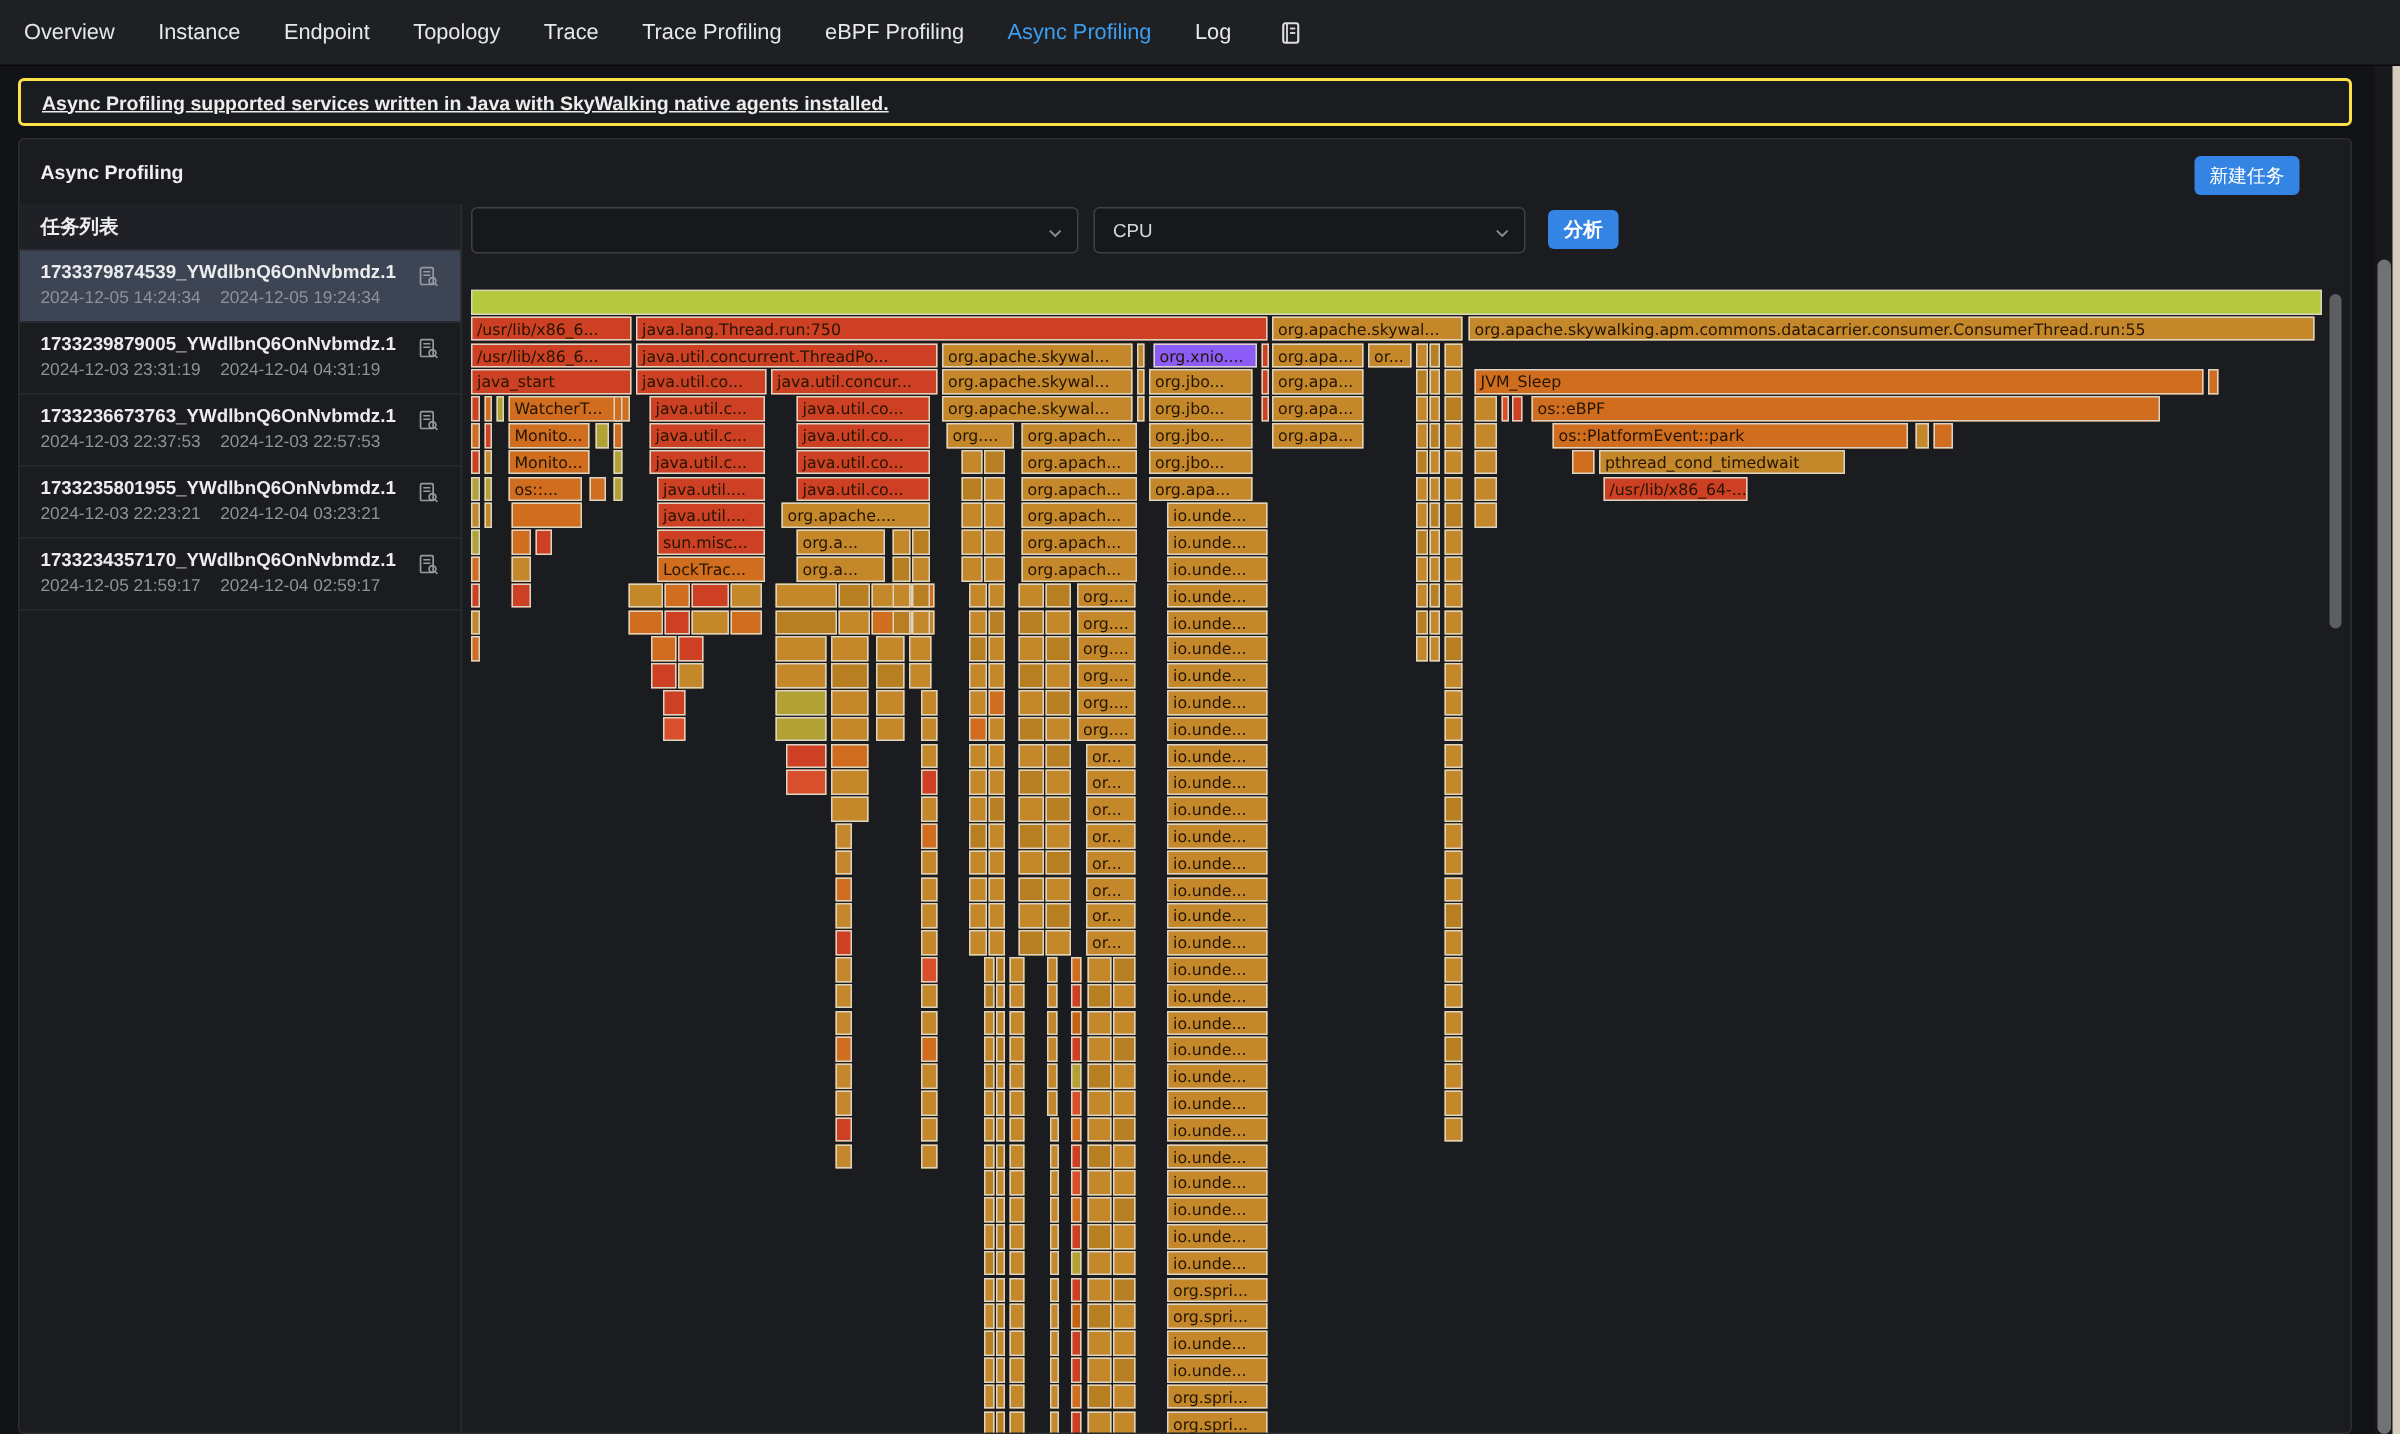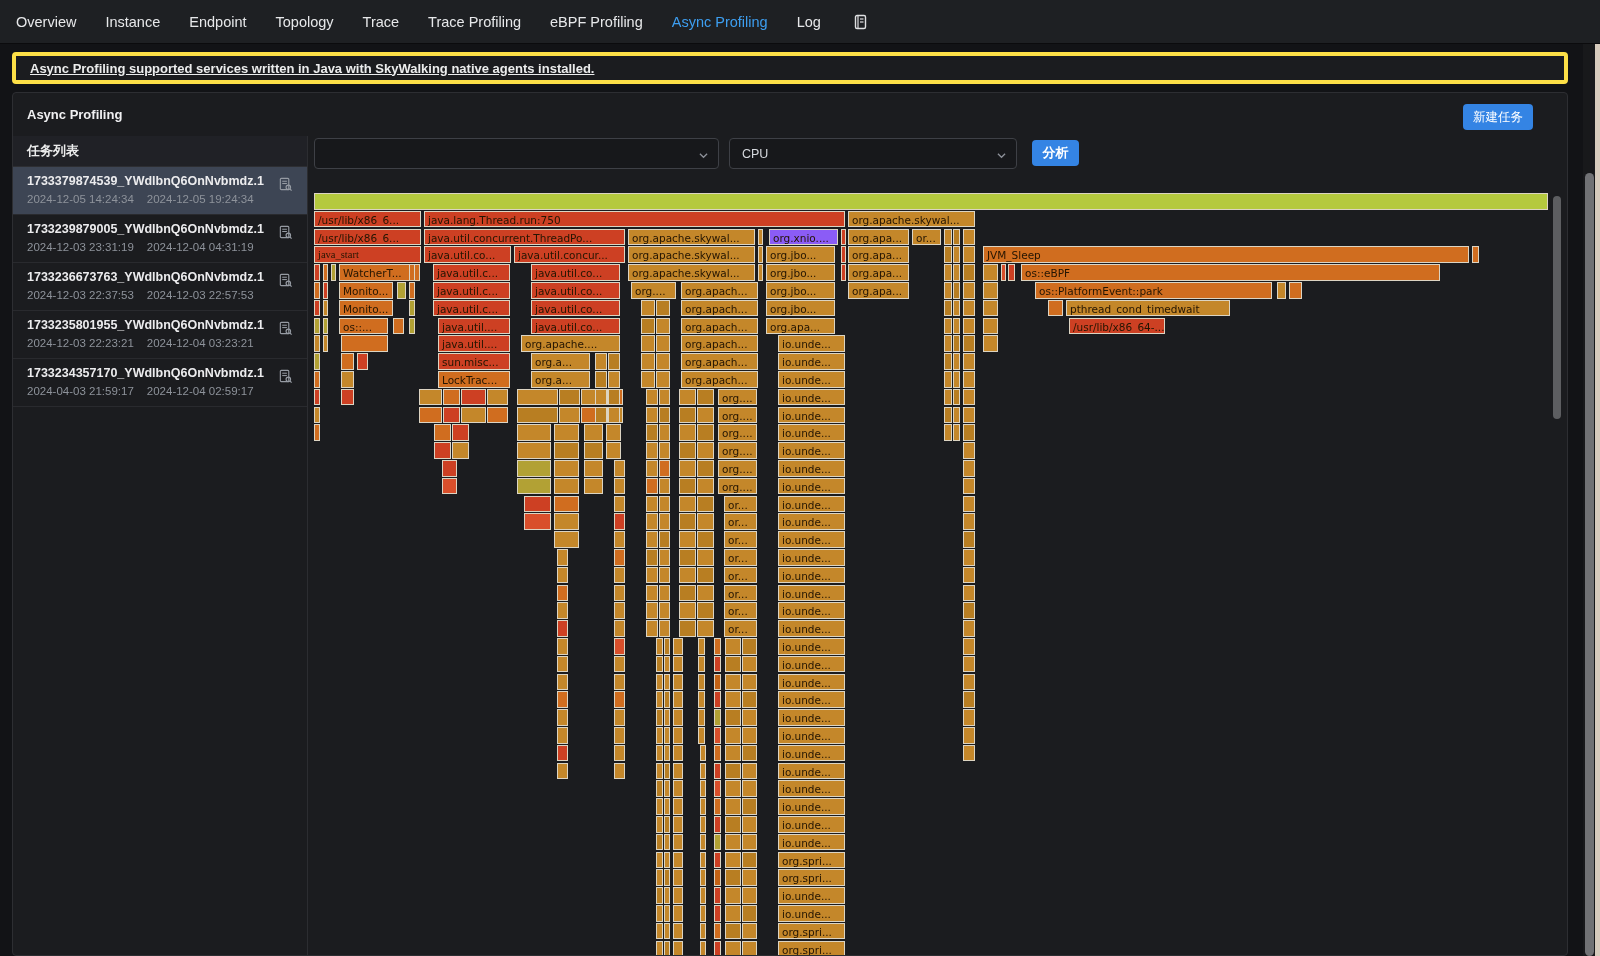--- a/index.html
+++ b/index.html
@@ -5,21 +5,21 @@
   html,body{margin:0;padding:0;background:#121316;width:1600px;height:956px;overflow:hidden;
     font-family:"Liberation Sans","DejaVu Sans",sans-serif;-webkit-font-smoothing:antialiased;}
   
   .nav{position:absolute;left:0;top:0;width:1600px;height:44px;background:#1e2023;
     border-bottom:1px solid #0b0b0d;display:flex;align-items:center;padding-left:16px;box-sizing:border-box;gap:29px;}
   .nav-item{font-size:14.5px;color:#e7e8ea;cursor:pointer;white-space:nowrap;}
   .nav-item.active{color:#3d9ef0;}
   .nav-icon{display:flex;align-items:center;margin-left:2px;}
   
   .banner{position:absolute;left:12px;top:52px;width:1556px;height:32px;background:#1b1c1f;
-    border:4px solid #fde047;border-radius:4px;box-sizing:border-box;display:flex;align-items:center;padding-left:14px;}
+    border:2px solid #fde047;border-radius:4px;box-sizing:border-box;display:flex;align-items:center;padding-left:14px;}
   .banner a{color:#eceded;font-size:13px;font-weight:bold;text-decoration:underline;}
   
   .panel{position:absolute;left:12px;top:92px;width:1556px;height:864px;background:#1b1c1f;
     border:1px solid #2d2e32;border-radius:4px;box-sizing:border-box;overflow:hidden;}
   .panel-title{position:absolute;left:14px;top:14px;font-size:13px;font-weight:bold;color:#f0f0f2;}
   .btn{background:#3484e4;color:#fff;border:none;border-radius:4px;cursor:pointer;
     font-family:"Liberation Sans",sans-serif;}
   .new-task{position:absolute;left:1450px;top:11px;width:70px;height:26px;font-size:12.5px;}
   
   .tasks-header{position:absolute;left:0;top:43px;width:294px;height:31px;background:#202126;
@@ -140,21 +140,21 @@
             <rect x="2.5" y="1.5" width="9" height="12" rx="1" fill="none" stroke="#969ba3" stroke-width="1.2"></rect>
             <line x1="4.5" y1="4.5" x2="9.5" y2="4.5" stroke="#969ba3" stroke-width="1.1"></line>
             <line x1="4.5" y1="7" x2="9.5" y2="7" stroke="#969ba3" stroke-width="1.1"></line>
             <circle cx="11" cy="11" r="2.4" fill="none" stroke="#969ba3" stroke-width="1.2"></circle>
             <line x1="12.8" y1="12.8" x2="14.5" y2="14.5" stroke="#969ba3" stroke-width="1.2"></line>
           </svg></span>
       </div>
       <div class="task-item">
         <div class="task-name">1733234357170_YWdlbnQ6OnNvbmdz.1</div>
         <div class="task-dates">
-          <span>2024-04-03 21:59:17</span>
+          <span>2024-12-05 21:59:17</span>
           <span>2024-12-04 02:59:17</span>
         </div>
         <span class="task-icon"><svg width="15" height="15" viewBox="0 0 16 16">
             <rect x="2.5" y="1.5" width="9" height="12" rx="1" fill="none" stroke="#969ba3" stroke-width="1.2"></rect>
             <line x1="4.5" y1="4.5" x2="9.5" y2="4.5" stroke="#969ba3" stroke-width="1.1"></line>
             <line x1="4.5" y1="7" x2="9.5" y2="7" stroke="#969ba3" stroke-width="1.1"></line>
             <circle cx="11" cy="11" r="2.4" fill="none" stroke="#969ba3" stroke-width="1.2"></circle>
             <line x1="12.8" y1="12.8" x2="14.5" y2="14.5" stroke="#969ba3" stroke-width="1.2"></line>
           </svg></span>
       </div>
@@ -174,29 +174,30 @@
     </svg>
   </div>
 
   <button class="btn analyze">分析</button>
 
   <div class="flame">
       <div class="fcell" style="left: 0px; top: 0px; width: 1234px; height: 16.5px; background: rgb(181, 201, 62);"></div>
       <div class="fcell" style="left: 0px; top: 17.8px; width: 107px; height: 16.5px; background: rgb(205, 64, 35);">/usr/lib/x86_6...</div>
       <div class="fcell" style="left: 110px; top: 17.8px; width: 421px; height: 16.5px; background: rgb(205, 64, 35);">java.lang.Thread.run:750</div>
       <div class="fcell" style="left: 534px; top: 17.8px; width: 127px; height: 16.5px; background: rgb(196, 135, 42);">org.apache.skywal...</div>
+      <div class="fcell" style="left: 665px; top: 17.8px; width: 564px; height: 16.5px; background: rgb(196, 135, 42);">org.apache.skywalking.apm.commons.datacarrier.consumer.ConsumerThread.run:55</div>
       <div class="fcell" style="left: 0px; top: 35.6px; width: 107px; height: 16.5px; background: rgb(205, 64, 35);">/usr/lib/x86_6...</div>
       <div class="fcell" style="left: 110px; top: 35.6px; width: 201px; height: 16.5px; background: rgb(205, 64, 35);">java.util.concurrent.ThreadPo...</div>
       <div class="fcell" style="left: 314px; top: 35.6px; width: 127px; height: 16.5px; background: rgb(196, 135, 42);">org.apache.skywal...</div>
       <div class="fcell" style="left: 314px; top: 53.4px; width: 127px; height: 16.5px; background: rgb(196, 135, 42);">org.apache.skywal...</div>
       <div class="fcell" style="left: 314px; top: 71.2px; width: 127px; height: 16.5px; background: rgb(196, 135, 42);">org.apache.skywal...</div>
       <div class="fcell" style="left: 455px; top: 35.6px; width: 69px; height: 16.5px; background: #8b5cf6;">org.xnio....</div>
       <div class="fcell" style="left: 534px; top: 35.6px; width: 61px; height: 16.5px; background: rgb(196, 135, 42);">org.apa...</div>
       <div class="fcell" style="left: 598px; top: 35.6px; width: 29px; height: 16.5px; background: rgb(196, 135, 42);">or...</div>
-      <div class="fcell" style="left: 0px; top: 53.4px; width: 107px; height: 16.5px; background: rgb(205, 64, 35); font-family: Liberation Serif, serif;">java_start</div>
+      <div class="fcell" style="left: 0px; top: 53.4px; width: 107px; height: 16.5px; background: rgb(205, 64, 35);">java_start</div>
       <div class="fcell" style="left: 110px; top: 53.4px; width: 87px; height: 16.5px; background: rgb(205, 64, 35);">java.util.co...</div>
       <div class="fcell" style="left: 200px; top: 53.4px; width: 111px; height: 16.5px; background: rgb(205, 64, 35);">java.util.concur...</div>
       <div class="fcell" style="left: 452px; top: 53.4px; width: 69px; height: 16.5px; background: rgb(196, 135, 42);">org.jbo...</div>
       <div class="fcell" style="left: 452px; top: 71.2px; width: 69px; height: 16.5px; background: rgb(196, 135, 42);">org.jbo...</div>
       <div class="fcell" style="left: 452px; top: 89px; width: 69px; height: 16.5px; background: rgb(196, 135, 42);">org.jbo...</div>
       <div class="fcell" style="left: 452px; top: 106.8px; width: 69px; height: 16.5px; background: rgb(196, 135, 42);">org.jbo...</div>
       <div class="fcell" style="left: 534px; top: 53.4px; width: 61px; height: 16.5px; background: rgb(196, 135, 42);">org.apa...</div>
       <div class="fcell" style="left: 534px; top: 71.2px; width: 61px; height: 16.5px; background: rgb(196, 135, 42);">org.apa...</div>
       <div class="fcell" style="left: 534px; top: 89px; width: 61px; height: 16.5px; background: rgb(196, 135, 42);">org.apa...</div>
       <div class="fcell" style="left: 669px; top: 53.4px; width: 486px; height: 16.5px; background: rgb(208, 109, 31);">JVM_Sleep</div>

